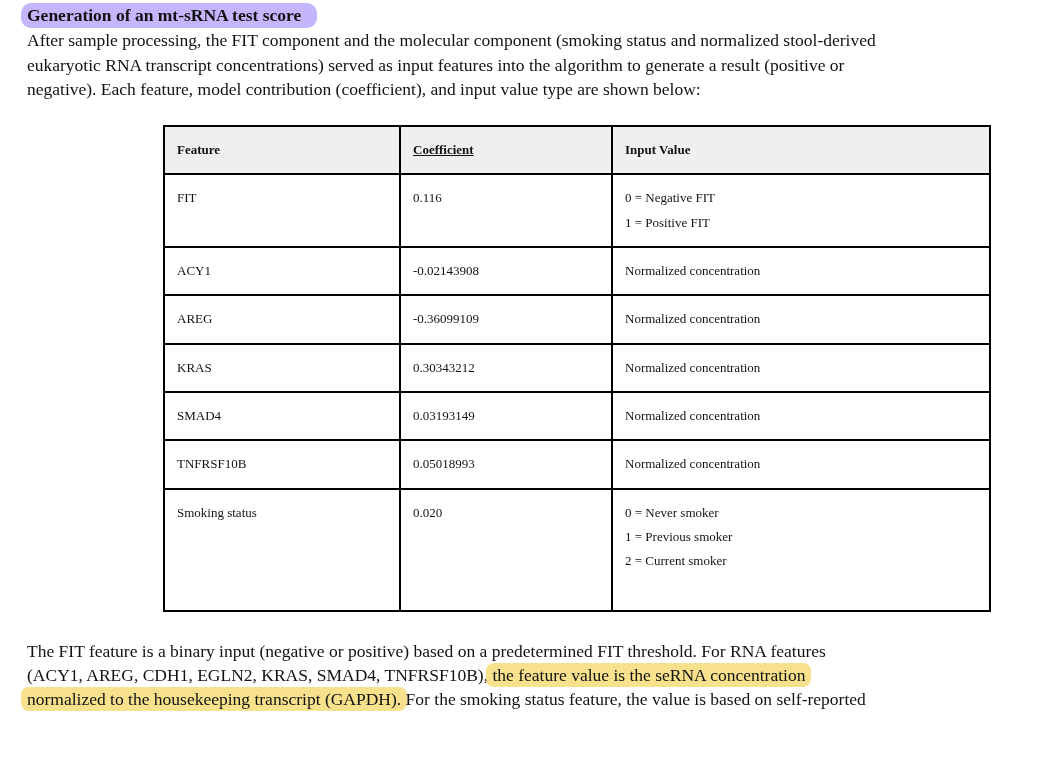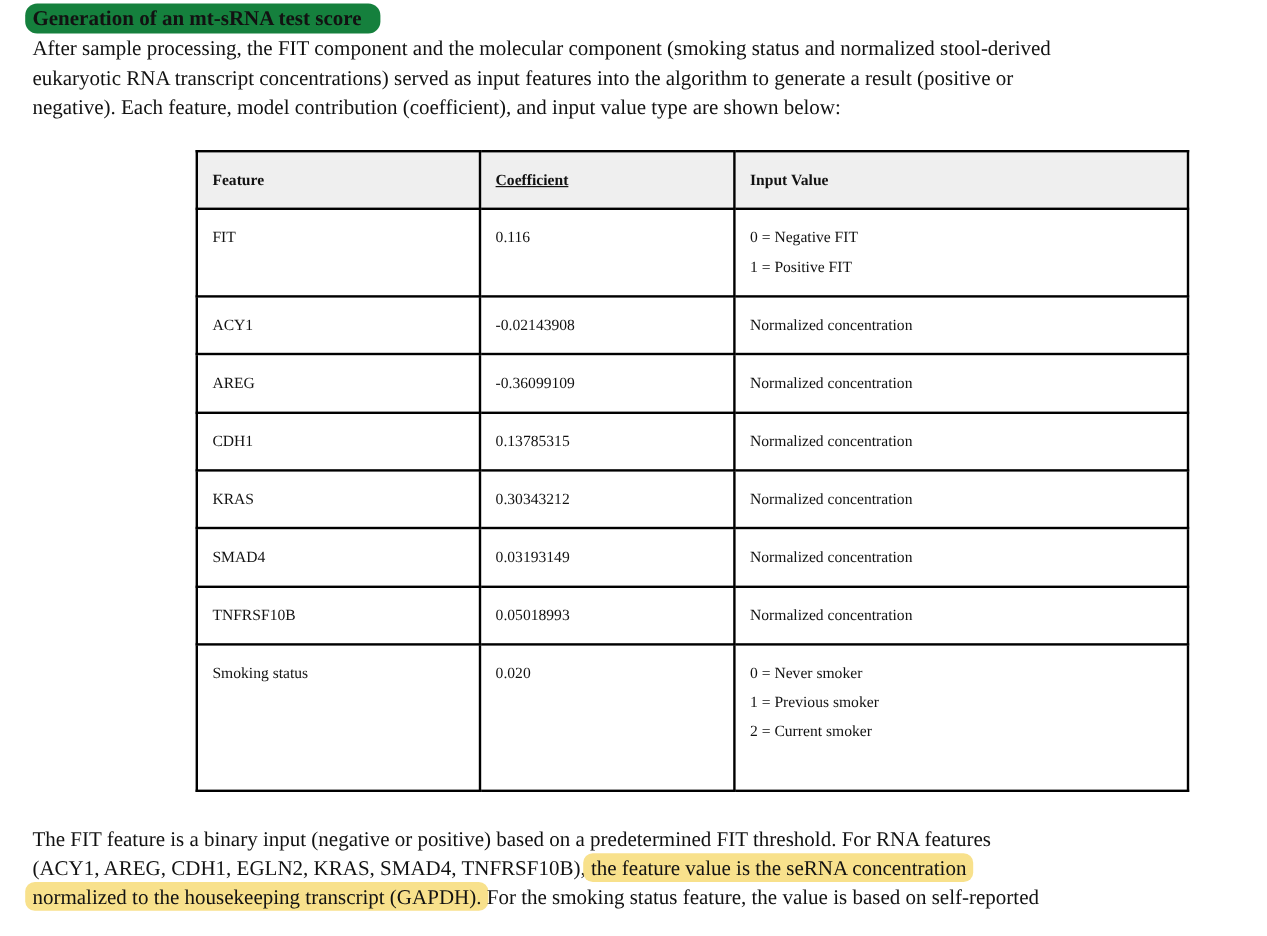--- a/index.html
+++ b/index.html
@@ -16,21 +16,21 @@
     font-size: 17.5px;
     line-height: 24.3px;
     padding: 3px 0 0 27px;
   }
   .line { white-space: nowrap; }
   .title-line {
     font-weight: bold;
     margin-bottom: 1px;
   }
   .hl-title {
-    background: #15803d;
+    background: #c4b5fd;
     border-radius: 10px;
     padding: 2px 16px 3px 6px;
     margin-left: -6px;
   }
   .hl {
     background: #f8e18c;
     border-radius: 8px;
     padding: 2px 6px;
     margin: -2px -6px;
   }
@@ -99,25 +99,20 @@
         <td>ACY1</td>
         <td>-0.02143908</td>
         <td>Normalized concentration</td>
       </tr>
       <tr class="row-std">
         <td>AREG</td>
         <td>-0.36099109</td>
         <td>Normalized concentration</td>
       </tr>
       <tr class="row-std">
-        <td>CDH1</td>
-        <td>0.13785315</td>
-        <td>Normalized concentration</td>
-      </tr>
-      <tr class="row-std">
         <td>KRAS</td>
         <td>0.30343212</td>
         <td>Normalized concentration</td>
       </tr>
       <tr class="row-std">
         <td>SMAD4</td>
         <td>0.03193149</td>
         <td>Normalized concentration</td>
       </tr>
       <tr class="row-std">

